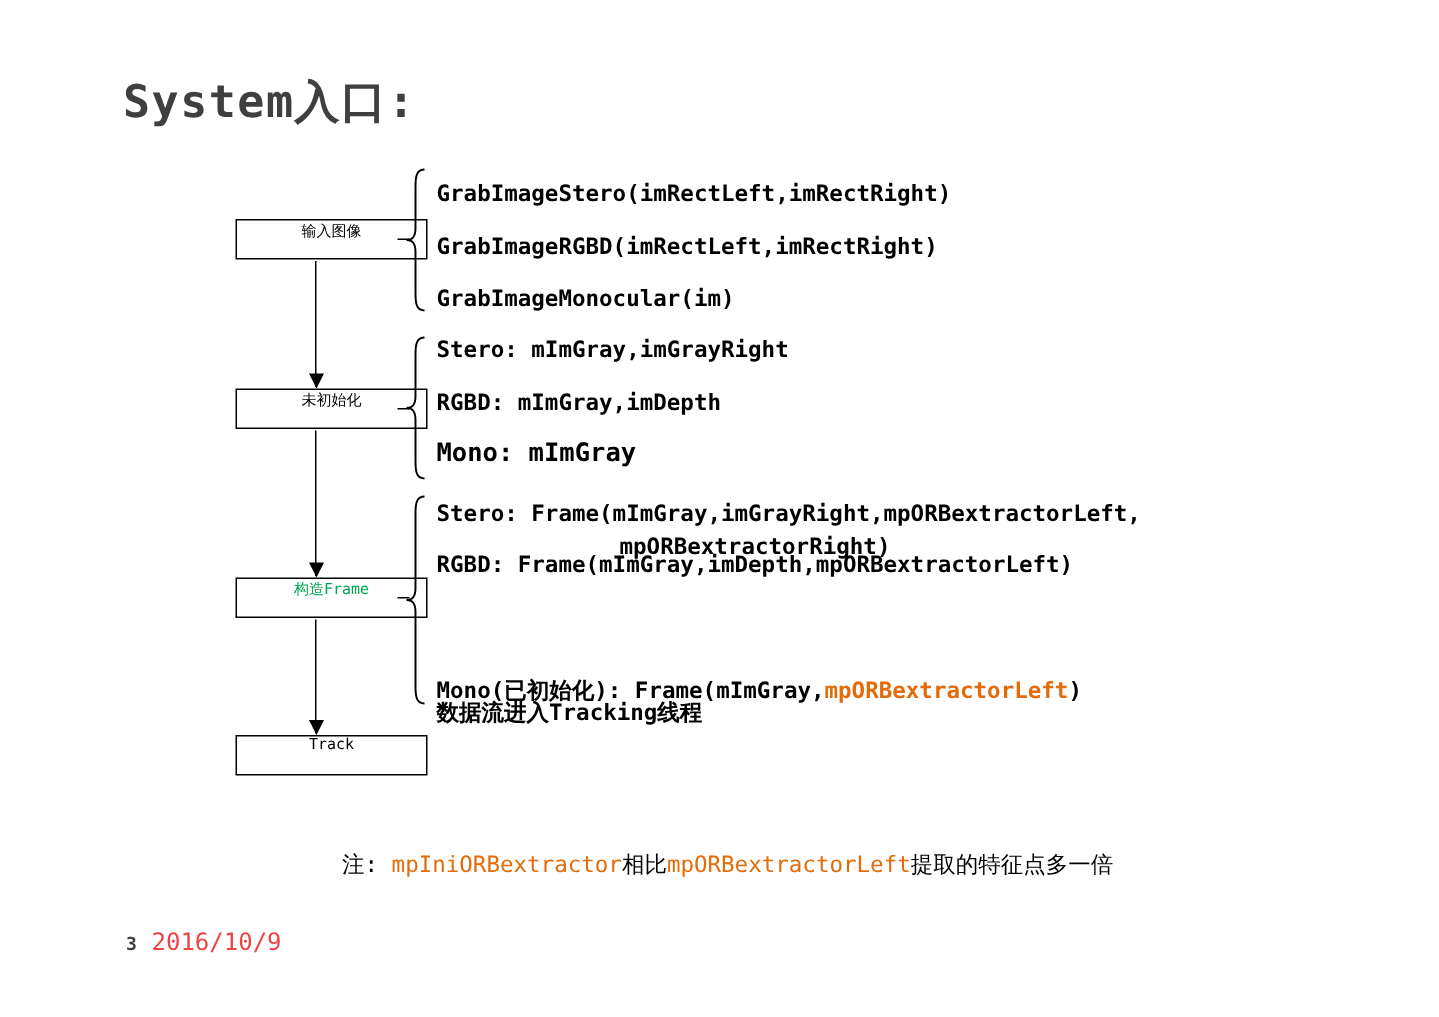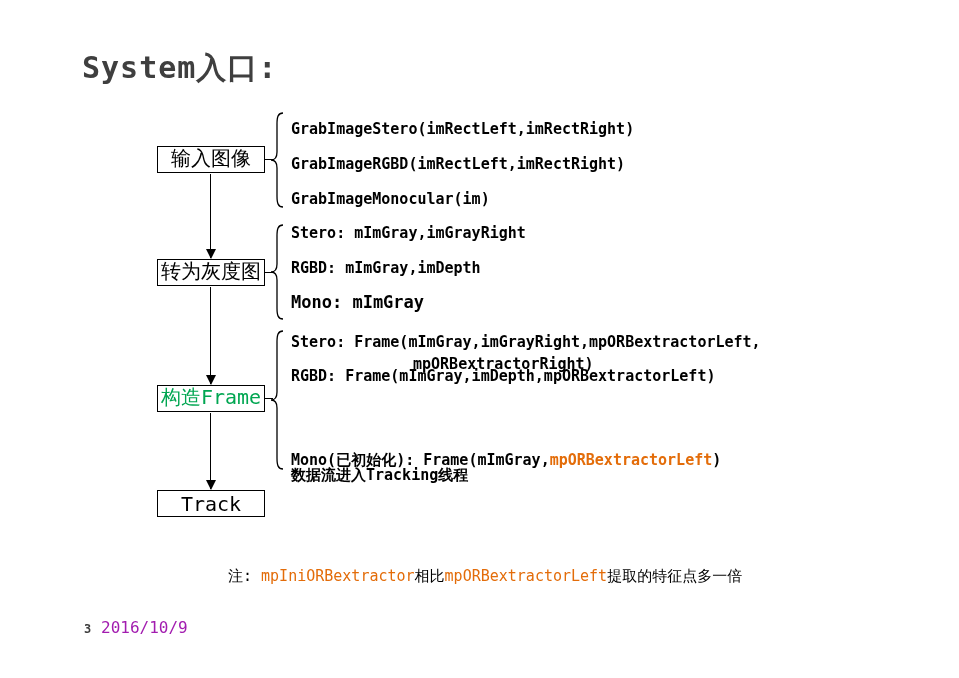--- a/index.html
+++ b/index.html
@@ -5,53 +5,53 @@
   html,body{margin:0;padding:0;background:#fff;}
   .slide{
     position:relative;width:959px;height:678px;background:#ffffff;
     font-family:"DejaVu Sans Mono","Liberation Mono",monospace;color:#000;overflow:hidden;
   }
   .title{
     position:absolute;left:82px;top:48px;margin:0;
     font-size:30px;font-weight:700;color:#3f3f3f;letter-spacing:1px;white-space:pre;text-align:center;
   }
   .fbox{
-    position:absolute;left:157px;width:108px;height:27px;
+    position:absolute;left:157px;width:128px;height:27px;
     border:1.4px solid #000;background:#fff;
-    display:flex;align-items:flex-end;justify-content:center;
-    font-size:20px;white-space:pre;box-sizing:border-box;
+    display:flex;align-items:flex-start;justify-content:center;
+    font-size:10px;white-space:pre;box-sizing:border-box;
   }
   .fbox .green{color:#00A651;}
   .vline{position:absolute;left:210px;width:1.4px;background:#000;}
   .vline::after{
     content:"";position:absolute;left:50%;transform:translateX(-50%);bottom:-1px;
     border-left:5px solid transparent;border-right:5px solid transparent;border-top:10px solid #000;
   }
   .hconn{position:absolute;left:265px;width:8px;height:1.4px;background:#000;}
   .brace{position:absolute;left:270px;}
   .brace path{stroke:#000;stroke-width:1.3;fill:none;}
   .codeline{position:absolute;left:291px;font-size:15px;white-space:pre;line-height:17px;font-weight:bold;}
   .codeline.big{font-size:17px;}
   .hl{color:#E36C09;}
   .footnote{position:absolute;left:228px;top:567px;font-size:15px;white-space:pre;}
   .pagenum{position:absolute;left:84px;top:622px;font-size:12px;font-weight:700;color:#3f3f3f;}
-  .datefield{position:absolute;left:101px;top:618px;font-size:16px;color:#a21caf;}
+  .datefield{position:absolute;left:101px;top:618px;font-size:16px;color:#ef4444;}
 </style>
 </head>
 <body>
 
 <div class="slide">
 
   <h1 class="title">System入口:</h1>
 
   <div class="fbox" style="top:146px">
     <span>输入图像</span>
   </div>
   <div class="fbox" style="top:259px">
-    <span>转为灰度图</span>
+    <span>未初始化</span>
   </div>
   <div class="fbox" style="top:385px">
     <span class="green">构造Frame</span>
   </div>
   <div class="fbox" style="top:490px">
     <span>Track</span>
   </div>
 
   <div class="vline" style="top:174px;height:84px"></div>
   <div class="vline" style="top:287px;height:97px"></div>

